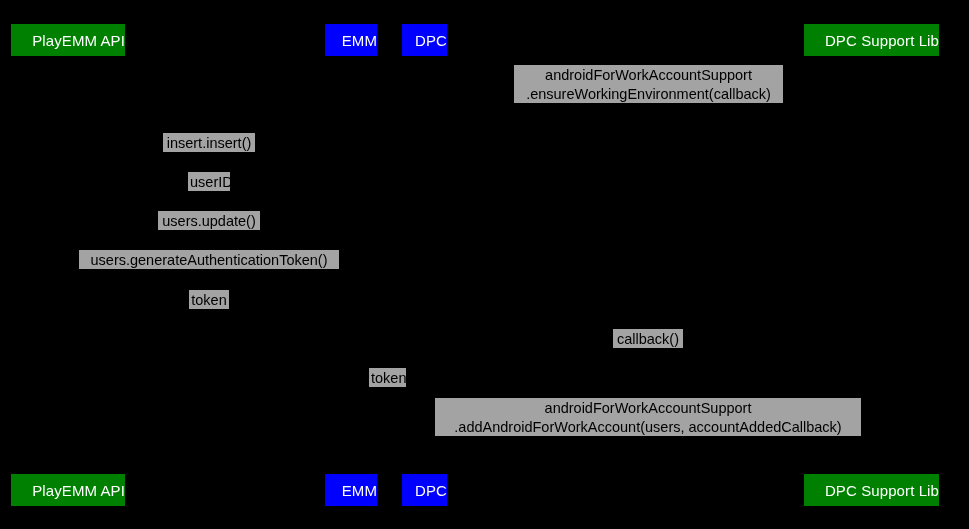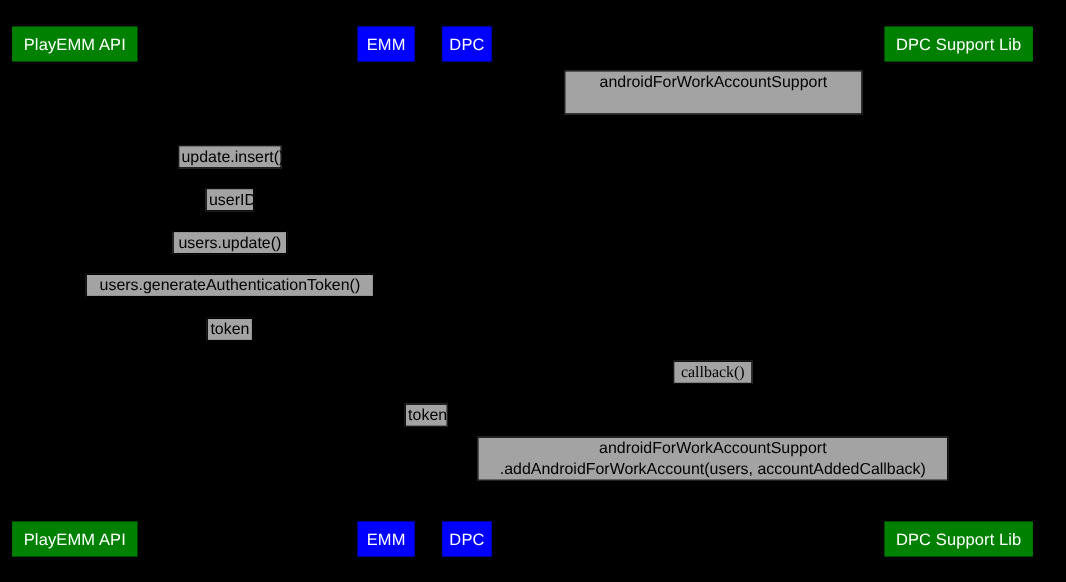--- a/index.html
+++ b/index.html
@@ -20,21 +20,21 @@
     left: 0; top: 0;
     width: 969px;
     height: 529px;
   }
   
   .participant {
     position: absolute;
     box-sizing: border-box;
     display: flex;
     align-items: center;
-    justify-content: center;
+    justify-content: flex-end;
     color: #ffffff;
     font-size: 15px;
     line-height: 1;
     white-space: nowrap;
     letter-spacing: 0.1px;
   }
   
   .lifeline {
     position: absolute;
     width: 1px;
@@ -115,22 +115,22 @@
     </div>
     <div class="participant" style="left: 325px; top: 474px; width: 52px; height: 32px; background: rgb(0, 0, 255);">
       <span>EMM</span>
     </div>
     <div class="participant" style="left: 402px; top: 474px; width: 45px; height: 32px; background: rgb(0, 0, 255);">
       <span>DPC</span>
     </div>
     <div class="participant" style="left: 804px; top: 474px; width: 135px; height: 32px; background: rgb(0, 128, 0);">
       <span>DPC Support Lib</span>
     </div>
-    <div class="msg-label multiline" style="left: 513px; top: 64px; width: 271px; height: 40px;"><div>androidForWorkAccountSupport</div></div>
-    <div class="msg-label" style="left: 162px; top: 132px; width: 94px; height: 21px;"><div>update.insert()</div></div>
+    <div class="msg-label multiline" style="left: 513px; top: 64px; width: 271px; height: 40px;"><div>androidForWorkAccountSupport</div><div>.ensureWorkingEnvironment(callback)</div></div>
+    <div class="msg-label" style="left: 162px; top: 132px; width: 94px; height: 21px;"><div>insert.insert()</div></div>
     <div class="msg-label" style="left: 187px; top: 171px; width: 44px; height: 21px;"><div>userID</div></div>
     <div class="msg-label" style="left: 78px; top: 249px; width: 262px; height: 21px;"><div>users.generateAuthenticationToken()</div></div>
     <div class="msg-label" style="left: 157px; top: 210px; width: 104px; height: 21px;"><div>users.update()</div></div>
     <div class="msg-label" style="left: 188px; top: 289px; width: 42px; height: 21px;"><div>token</div></div>
-    <div class="msg-label" style="left: 612px; top: 328px; width: 72px; height: 21px; font-family: Liberation Serif, serif;"><div>callback()</div></div>
+    <div class="msg-label" style="left: 612px; top: 328px; width: 72px; height: 21px;"><div>callback()</div></div>
     <div class="msg-label" style="left: 368px; top: 367px; width: 39px; height: 21px;"><div>token</div></div>
     <div class="msg-label multiline" style="left: 434px; top: 397px; width: 428px; height: 40px;"><div>androidForWorkAccountSupport</div><div>.addAndroidForWorkAccount(users, accountAddedCallback)</div></div>
   </div>
 
 </body></html>

